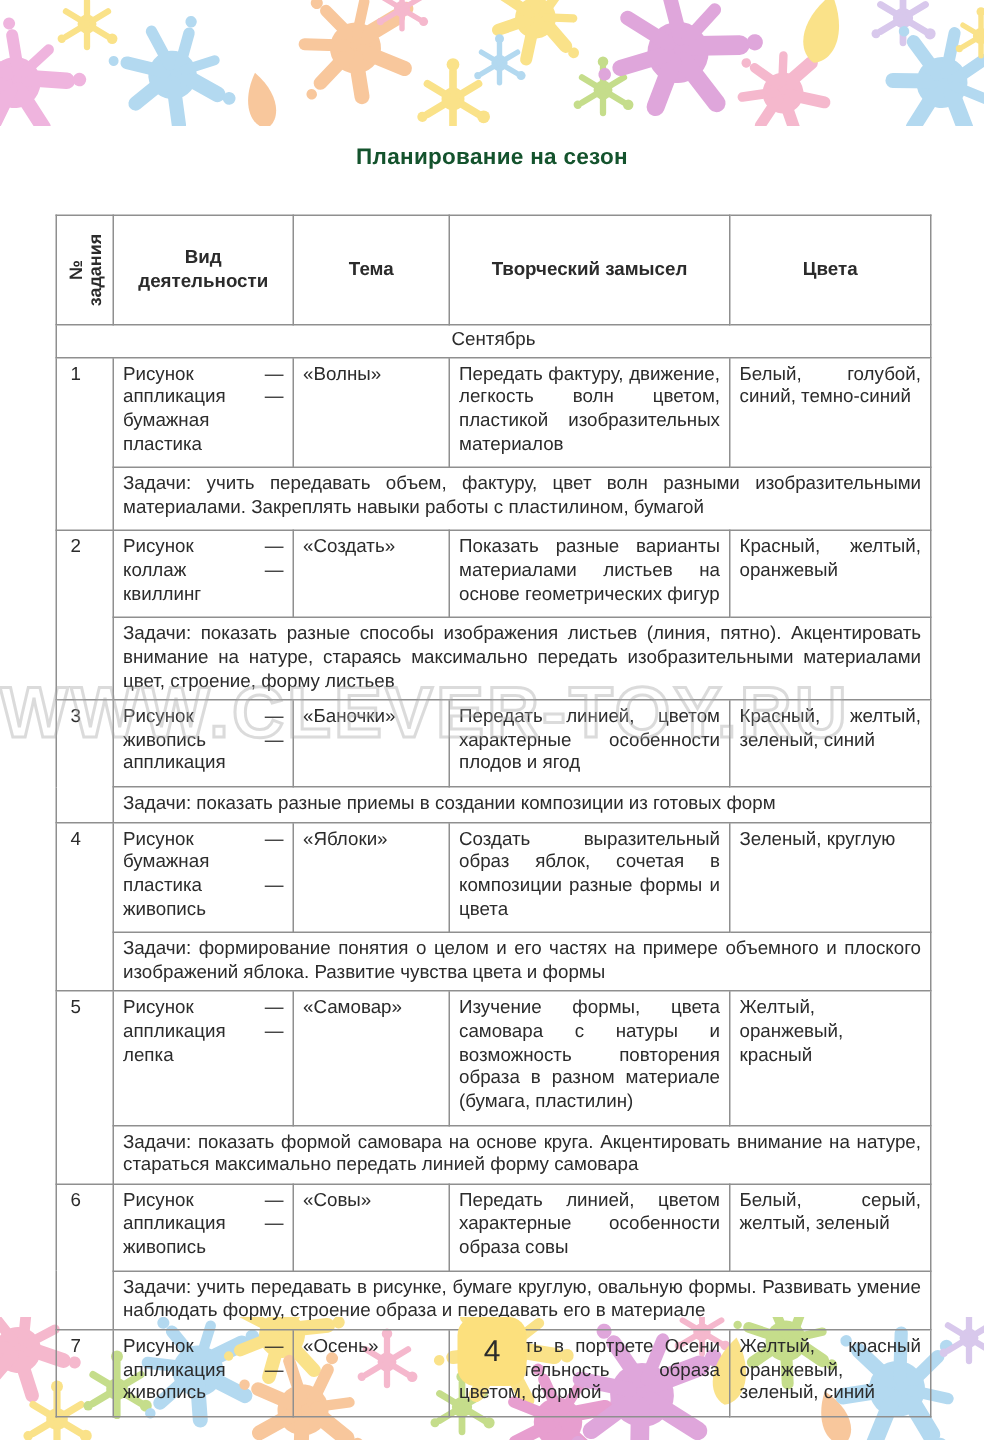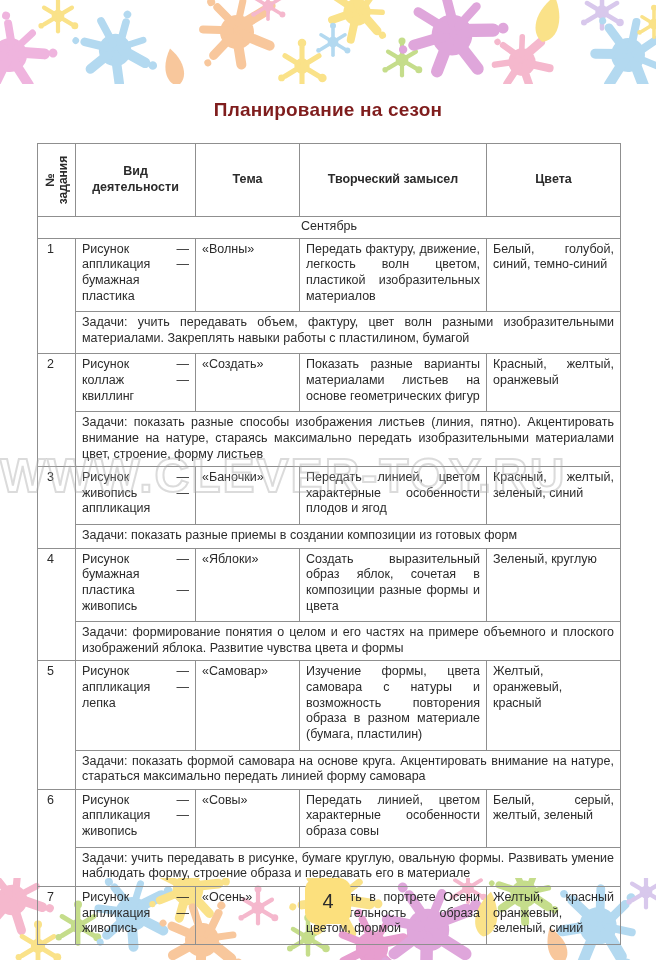--- a/index.html
+++ b/index.html
@@ -6,21 +6,21 @@
   body{width:656px;height:960px;background:#fff;font-family:"Liberation Sans","DejaVu Sans",sans-serif;}
   .page{position:relative;width:656px;height:960px;overflow:hidden;background:#fff;}
 
   
   .band{position:absolute;left:0;width:656px;z-index:1;pointer-events:none;}
   .band-top{top:0;height:84px;}
   .band-bottom{bottom:0;height:82px;}
 
   
   .title{position:absolute;top:86px;left:0;width:656px;text-align:center;
-         font-size:19px;font-weight:bold;color:#7f1d1d;z-index:2;letter-spacing:.2px;}
+         font-size:15px;font-weight:bold;color:#14532d;z-index:2;letter-spacing:.2px;}
 
   
   .tbl-wrap{position:absolute;top:143px;left:37px;width:583px;z-index:2;}
   table{border-collapse:collapse;width:583px;table-layout:fixed;
         font-size:12.5px;line-height:1.25;color:#2b2b2b;}
   col.c-num{width:38px;}
   col.c-act{width:120px;}
   col.c-theme{width:104px;}
   col.c-concept{width:187px;}
   col.c-colors{width:134px;}

